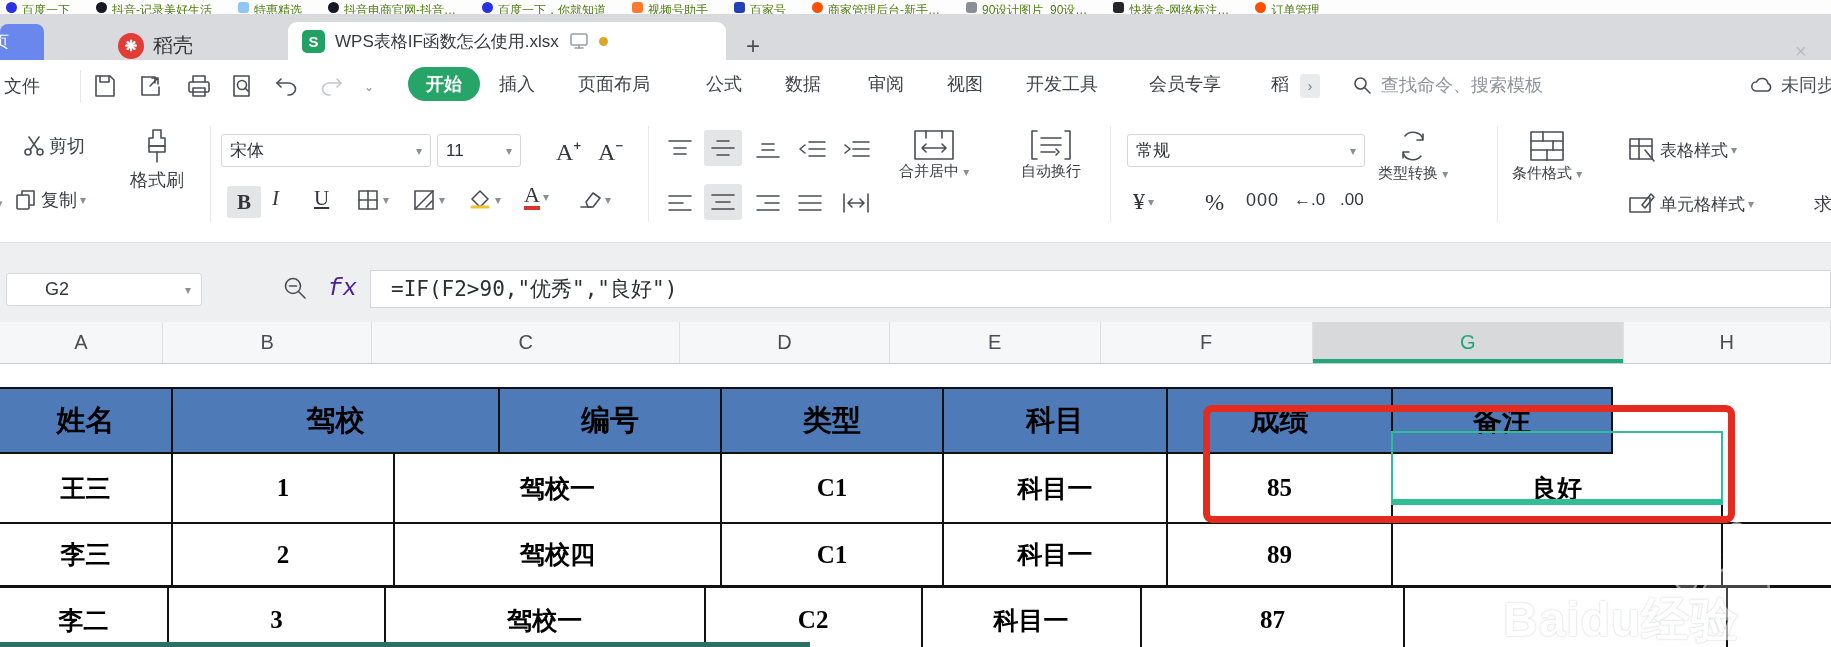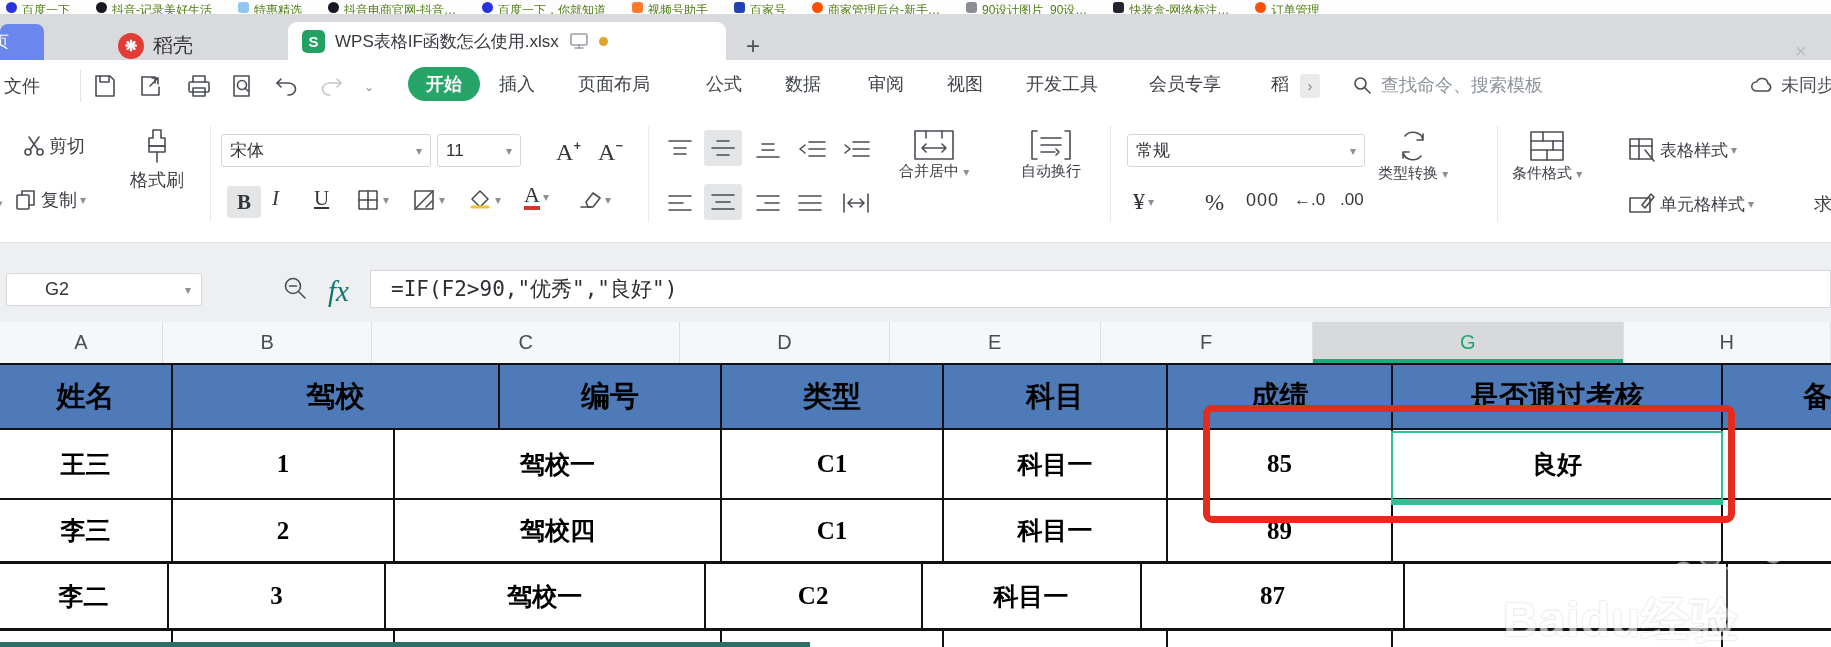--- a/index.html
+++ b/index.html
@@ -55,33 +55,33 @@
     border-bottom:1.5px solid #9aa0a6;}
   .bigblock{position:absolute;display:flex;flex-direction:column;align-items:center;top:16px;}
   
   #fbar{left:0;top:242px;width:1831px;height:80px;background:#edeff0;border-top:1px solid #e0e2e3;}
   #namebox{left:6px;top:30px;width:196px;height:33px;background:#fff;border:1px solid #d5d7da;border-radius:3px;
     display:flex;align-items:center;justify-content:space-between;padding:0 10px 0 38px;box-sizing:border-box;
     font-size:18px;color:#33363b;}
   #fxfield{left:370px;top:27px;width:1461px;height:38px;background:#fff;border:1px solid #d5d7da;
     display:flex;align-items:center;padding-left:20px;box-sizing:border-box;
     font-family:"DejaVu Sans Mono",monospace;font-size:21px;color:#2b2e33;}
-  #fxlbl{left:328px;top:32px;font-family:Liberation Serif, serif;font-style:italic;font-size:29px;color:#0f766e;}
+  #fxlbl{left:328px;top:32px;font-family:Liberation Mono, monospace;font-style:italic;font-size:24px;color:#4c1d95;}
   
   #colheads{left:0;top:322px;width:1831px;height:41px;background:#f6f7f8;border-bottom:1px solid #c9ccce;
     display:flex;}
   .ch{height:41px;display:flex;align-items:center;justify-content:center;font-size:20px;color:#4a4e54;
     border-right:1px solid #dddfe1;box-sizing:border-box;}
   .ch.sel{background:#d7d9db;color:#21a779;box-shadow:inset 0 -4px #21a779;}
   #grid{left:0;top:363px;width:1831px;height:284px;overflow:hidden;}
   .grow{display:flex;width:1943px;}
   .cell{border-right:2px solid #111;border-bottom:2px solid #111;box-sizing:border-box;
     display:flex;align-items:center;justify-content:center;background:#fff;
     font-family:"Liberation Serif","DejaVu Serif",serif;font-weight:bold;color:#000;}
-  .hrow .cell{background:#4e7bb8;border-top:2px solid #111;font-size:29px;height:67px;}
+  .hrow .cell{background:#4e7bb8;border-top:2px solid #111;font-size:29px;height:67px;margin-top:24px;}
   .drow .cell{font-size:25px;text-align:right;}
   .thick .cell{border-bottom-width:3px;}
   .lastrow .cell{border-bottom:none;}
   
   #selcell{left:1391px;top:431px;width:332px;height:74px;border:2px solid #2fbe95;border-bottom:6px solid #2fbe95;
     box-sizing:border-box;}
   #redbox{left:1203px;top:405px;width:532px;height:118px;border:7px solid #e42b1d;border-radius:9px;
     box-sizing:border-box;}
   #btmstrip{left:0;top:642px;width:810px;height:5px;background:#2b6f66;}
   #watermark{left:1495px;top:520px;width:345px;height:127px;opacity:.62;pointer-events:none;}
@@ -465,21 +465,20 @@
 </div>
 
 <div id="grid" class="abs">
   <div class="grow hrow">
     <div class="cell" style="width:173px">姓名</div>
     <div class="cell" style="width:327px">驾校</div>
     <div class="cell" style="width:222px">编号</div>
     <div class="cell" style="width:222px">类型</div>
     <div class="cell" style="width:224px">科目</div>
     <div class="cell" style="width:225px">成绩</div>
-    <div class="cell" style="width:330px">是否通过考核</div>
     <div class="cell" style="width:220px">备注</div>
   </div>
   <div class="grow drow" style="height:70px">
     <div class="cell" style="width:173px">王三</div>
     <div class="cell" style="width:222px">1</div>
     <div class="cell" style="width:327px">驾校一</div>
     <div class="cell" style="width:222px">C1</div>
     <div class="cell" style="width:224px">科目一</div>
     <div class="cell" style="width:225px">85</div>
     <div class="cell" style="width:330px">良好</div>

